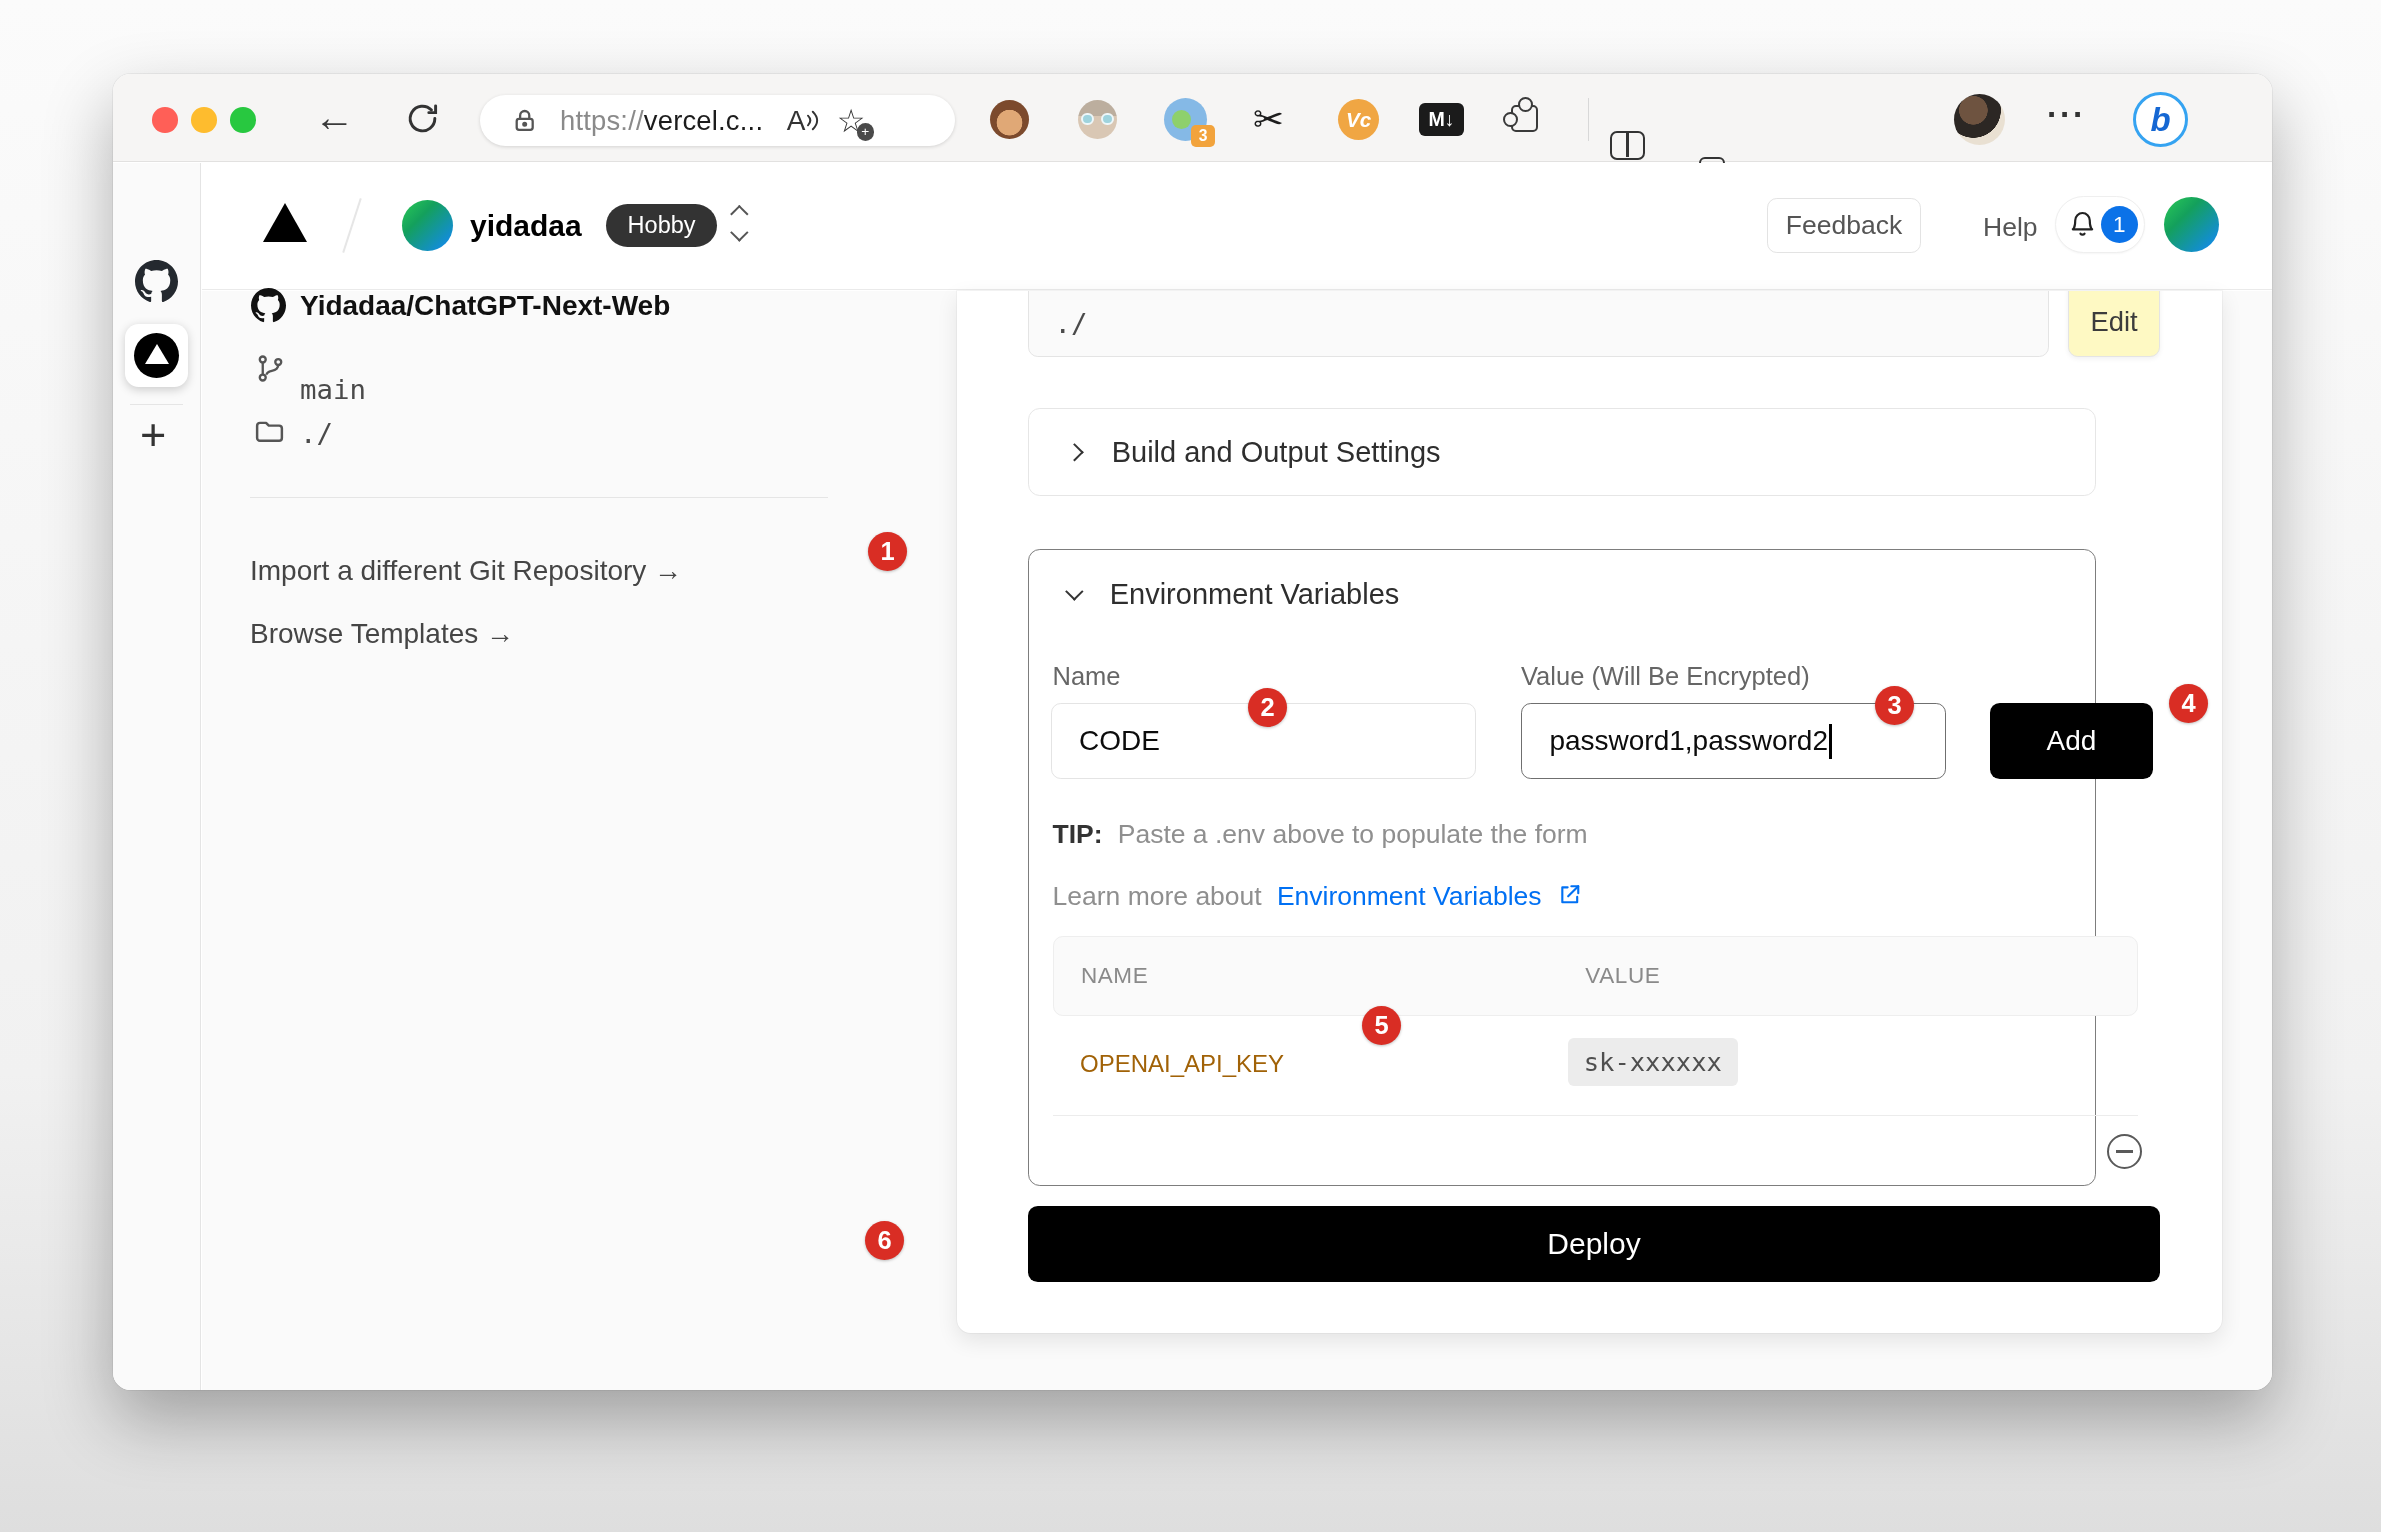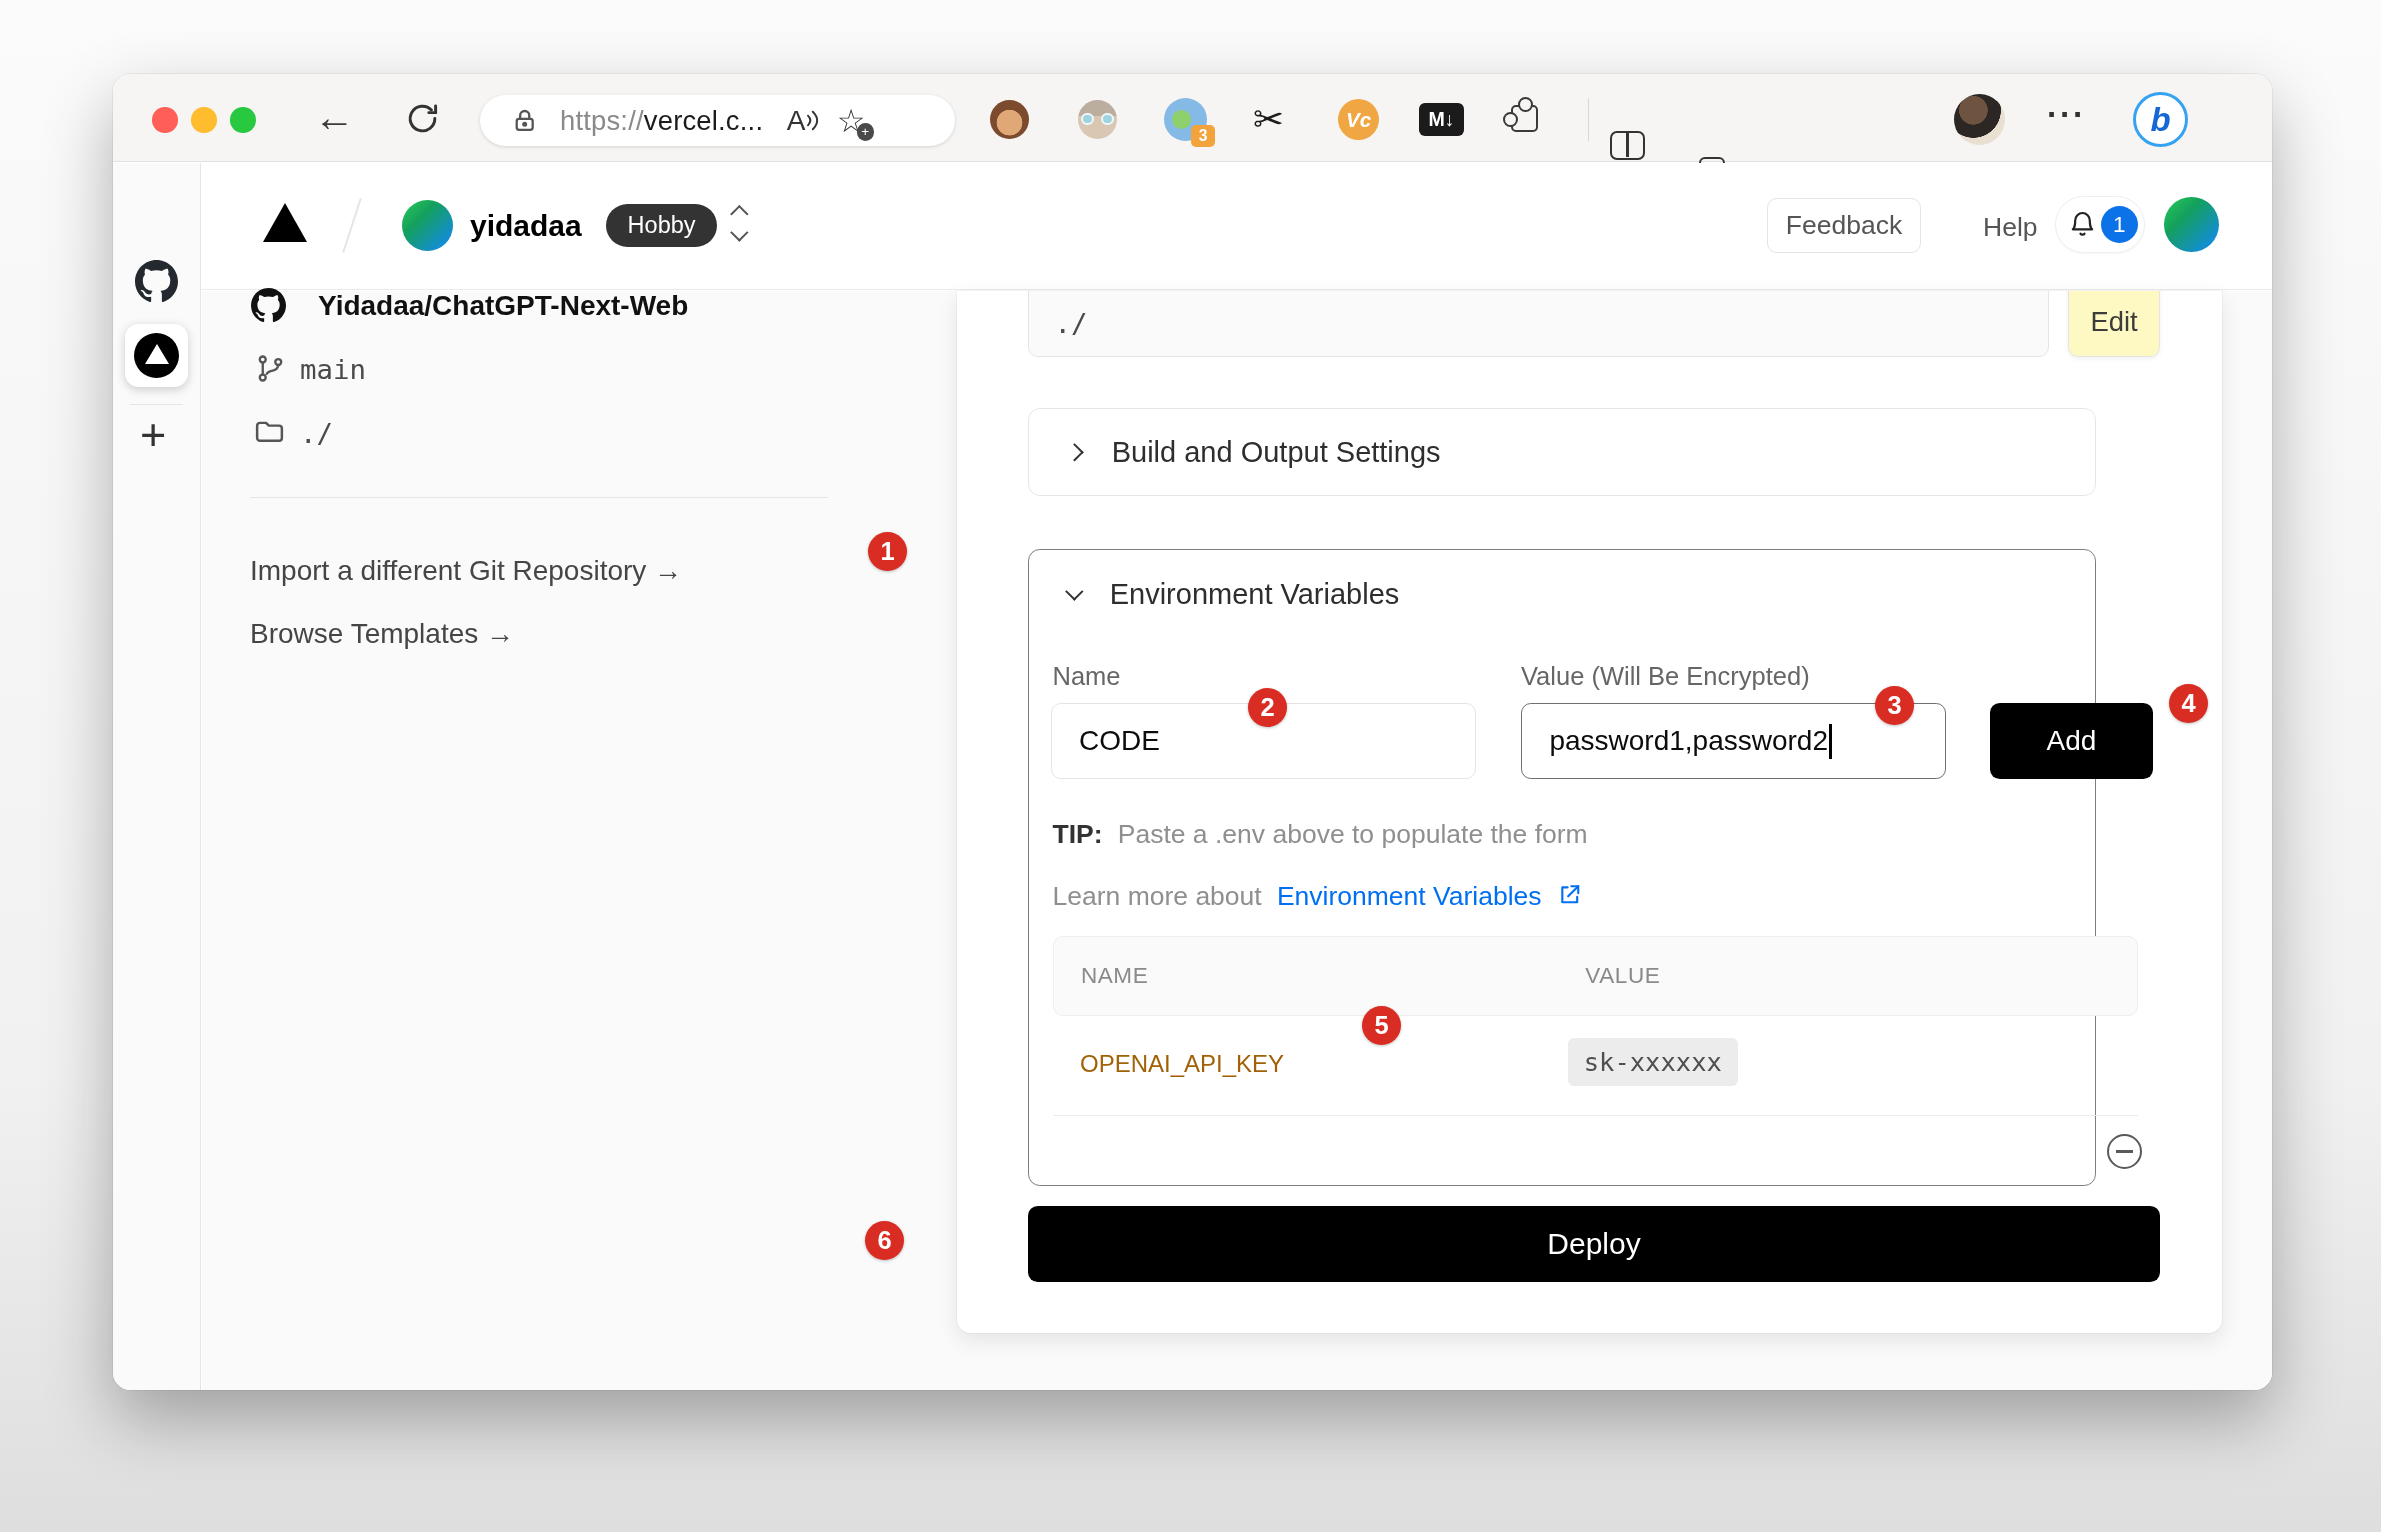--- a/index.html
+++ b/index.html
@@ -80,21 +80,21 @@
   .chev.dark { border-color:#333; }
   .fbbtn { width:154px; height:55px; border:1px solid #e3e3e3; border-radius:9.8px; background:#fff;
            color:#555; font-size:26.5px; display:flex; align-items:center; justify-content:center; }
   .helptext { font-size:26.5px; color:#555; }
   .bellpill { width:90px; height:57px; background:#fff; border:1px solid #efefef; border-radius:979px;
               display:flex; align-items:center; padding-left:11.8px; box-shadow:0 1px 2px rgba(0,0,0,.04);}
   .notifbadge { width:37px; height:37px; background:#0b72e8; border-radius:50%; color:#fff; font-size:22.5px;
                 display:flex; align-items:center; justify-content:center; margin-left:3.9px; }
 
   
-  .repotext { font-size:28px; font-weight:bold; color:#111;margin-left:18px; }
+  .repotext { font-size:28px; font-weight:bold; color:#111; }
   .monotext { font-family:"DejaVu Sans Mono", monospace; font-size:27.4px; color:#4a4a4a; }
   .leftlink { font-size:28px; color:#454545; }
   .hdivider { height:1px; background:#e5e5e5; }
 
   
   .card { left:957px; top:291px; width:1265px; height:1042px; background:#fff;
           border-radius:0 0 13.7px 13.7px; box-shadow:0 7.8px 21.6px rgba(0,0,0,.09), 0 0 0 1px rgba(0,0,0,.03);
           overflow:hidden; }
   .rootfield { position:absolute; left:71px; top:-15.7px; width:1021px; height:82px; background:#fafafa;
                border:1px solid #e4e4e4; border-radius:9.8px; display:flex; align-items:center;
@@ -250,21 +250,21 @@
 
   <div class="abs" style="left:255px;top:353px;">
     <svg width="31" height="31" viewBox="0 0 24 24" fill="none" stroke="#555" stroke-width="1.8">
         <circle cx="6" cy="5" r="2.3"></circle>
         <circle cx="6" cy="19" r="2.3"></circle>
         <circle cx="18" cy="7" r="2.3"></circle>
         <path d="M6 7.3v9.4"></path>
         <path d="M18 9.3c0 2.8-2.6 4-5 4.5-2.2.5-4 1.4-4 3"></path>
       </svg>
   </div>
-  <div class="abs monotext" style="left:300px;top:354px;">main</div>
+  <div class="abs monotext" style="left:300px;top:374px;">main</div>
 
   <div class="abs" style="left:253px;top:416px;">
     <svg width="33" height="33" viewBox="0 0 24 24" fill="none" stroke="#555" stroke-width="1.8" stroke-linejoin="round">
         <path d="M3 7a2 2 0 0 1 2-2h4.5l2 2H19a2 2 0 0 1 2 2v7a2 2 0 0 1-2 2H5a2 2 0 0 1-2-2z"></path>
       </svg>
   </div>
   <div class="abs monotext" style="left:300px;top:418px;">./</div>
 
   <div class="abs hdivider" style="left:250px;top:497px;width:578px;"></div>
 

